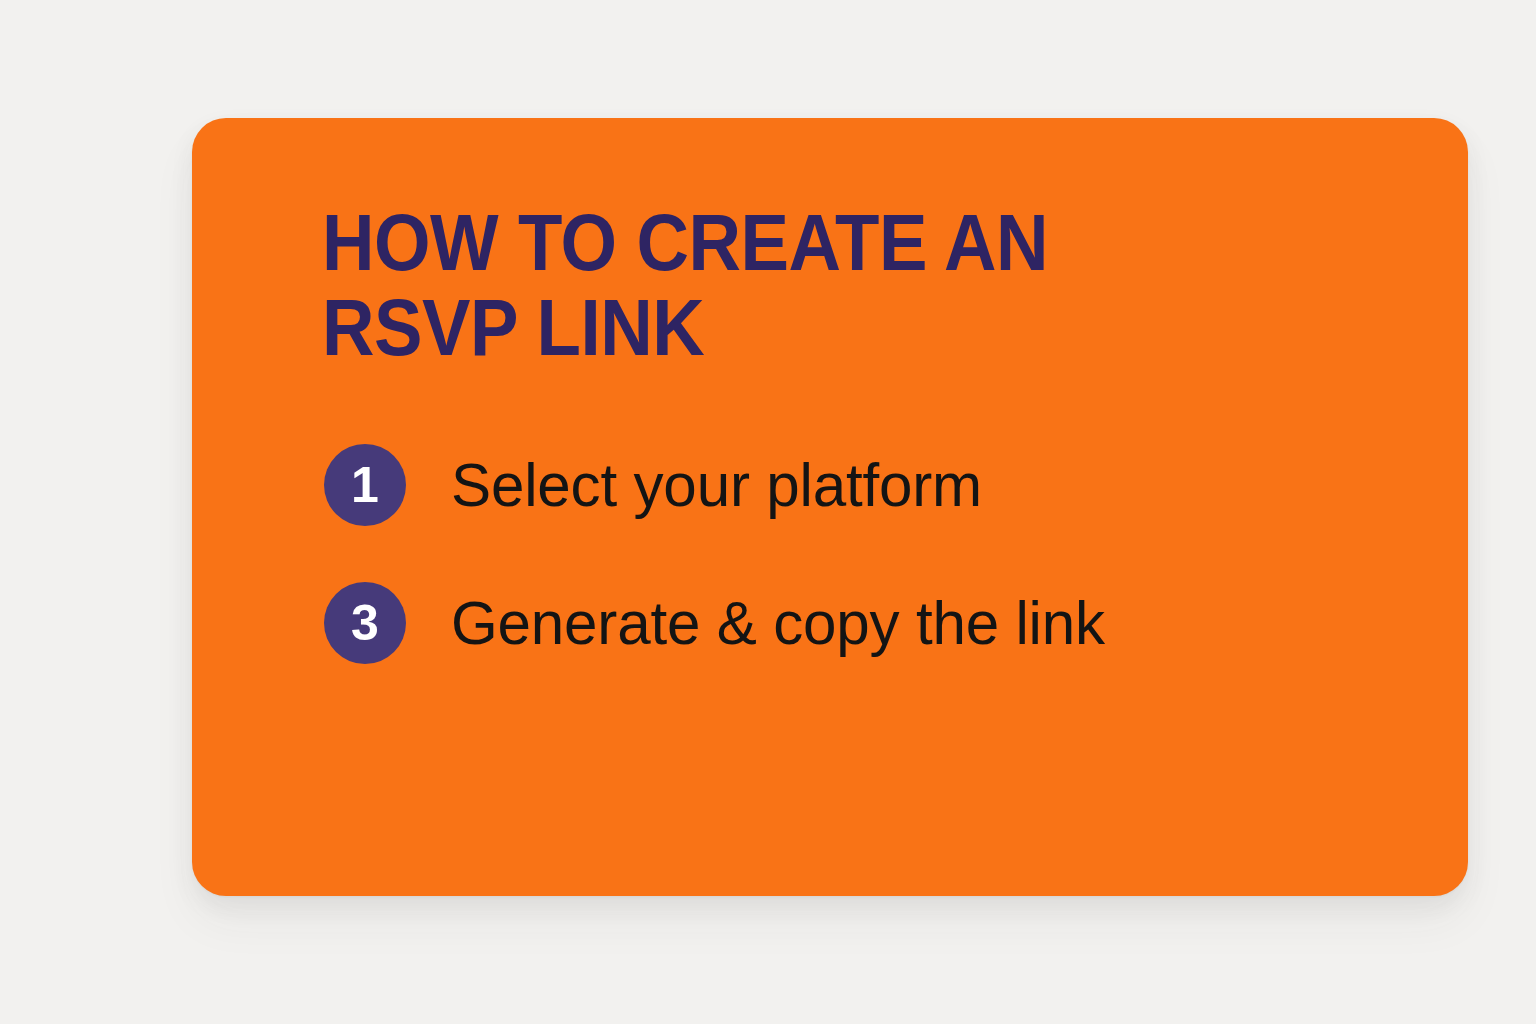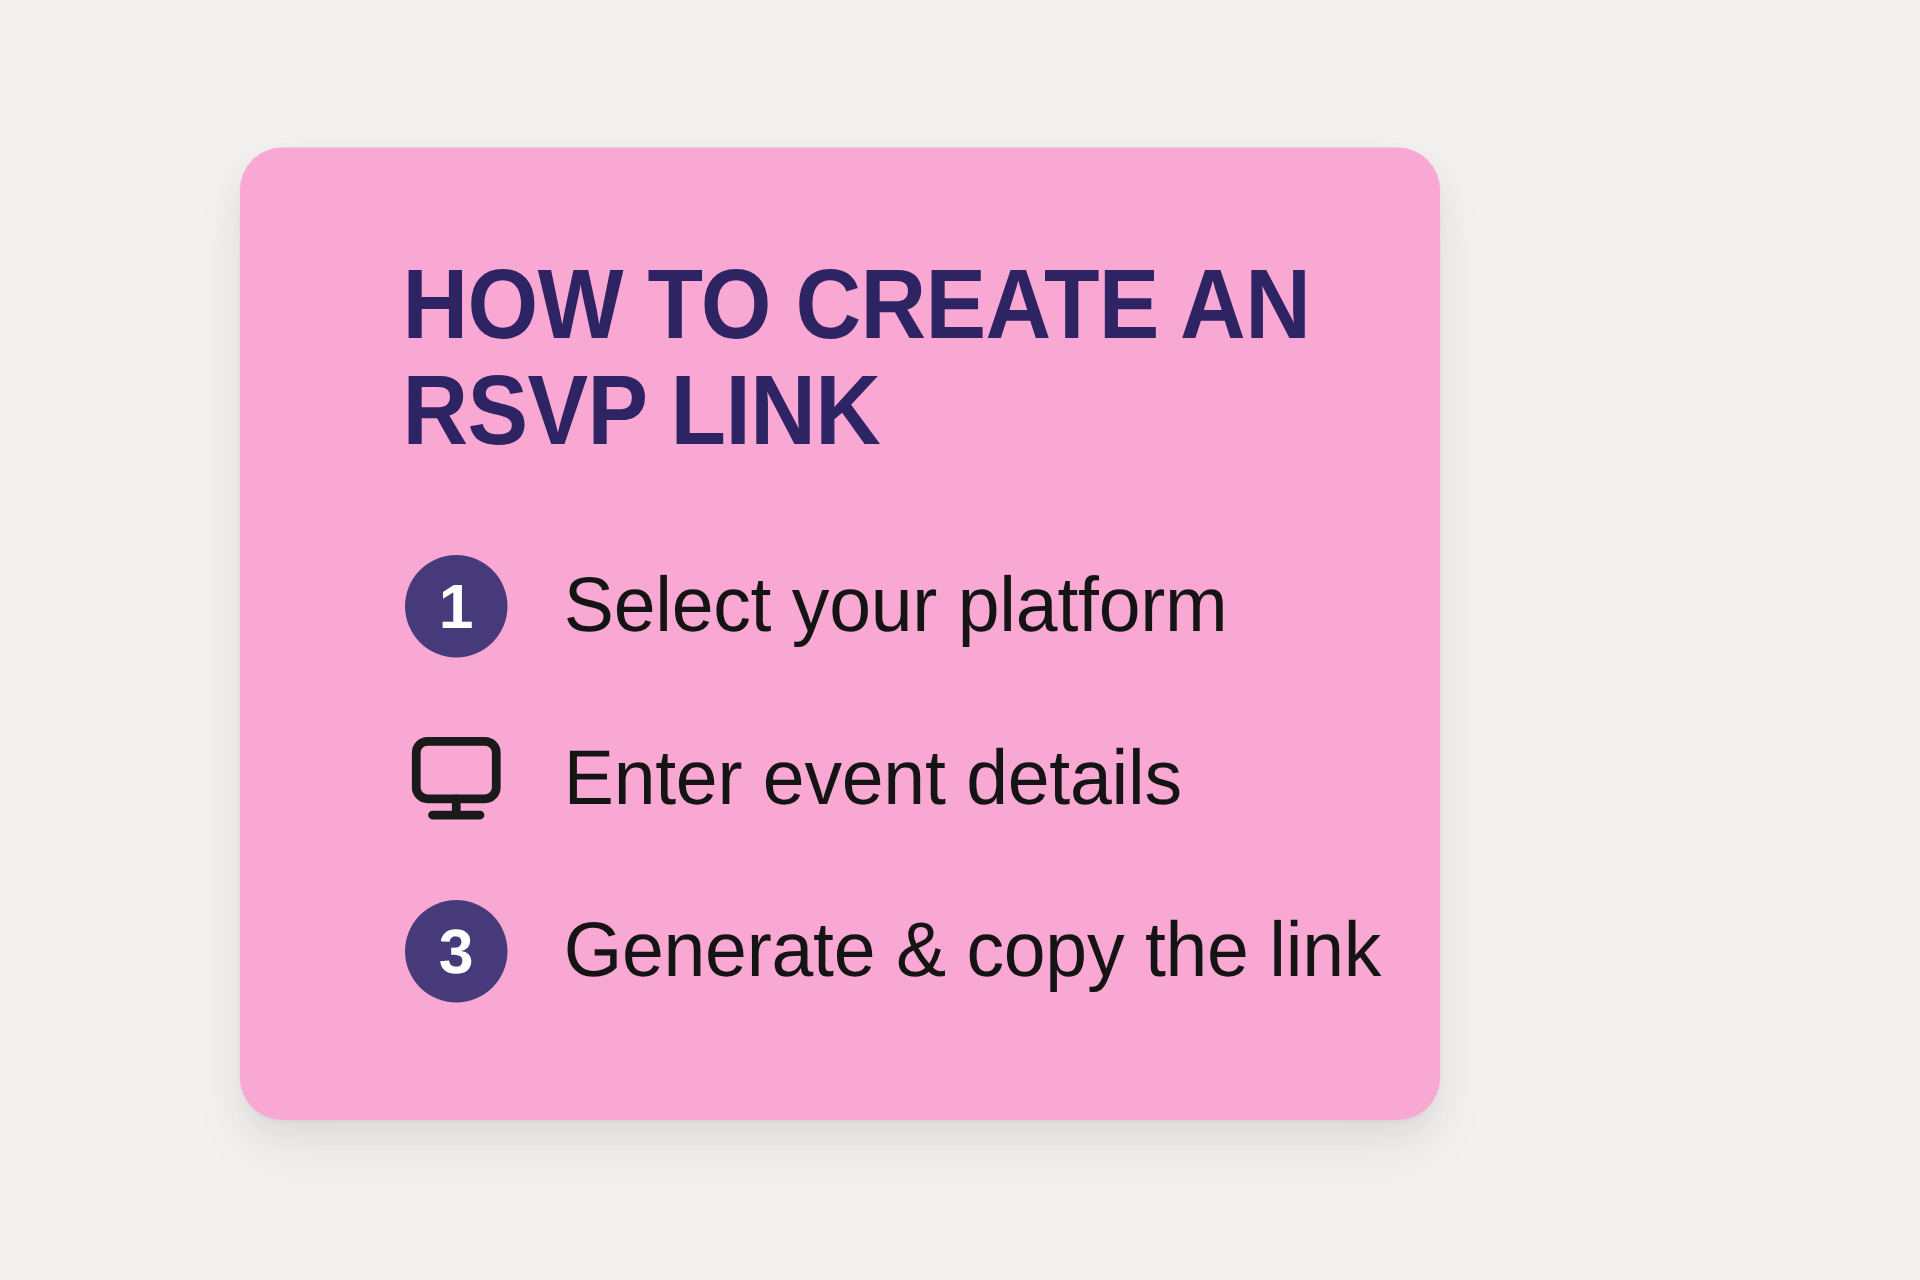--- a/index.html
+++ b/index.html
@@ -13,23 +13,23 @@
     font-family: "Liberation Sans", sans-serif;
     overflow: hidden;
     position: relative;
   }
 
   
   #card {
     position: absolute;
     left: 192px;
     top: 118px;
-    width: 960px;
+    width: 1276px;
     height: 778px;
-    background: #f9a8d4;
+    background: #f97316;
     border-radius: 34px;
     box-shadow:
       0 1px 2px rgba(60, 55, 50, 0.05),
       0 10px 24px rgba(60, 55, 50, 0.07),
       0 26px 46px rgba(60, 55, 50, 0.05);
     box-sizing: border-box;
   }
 
   
   #title {
@@ -115,32 +115,20 @@
 
   <div id="steps">
 
     <div class="step">
       <div class="step-marker">
         <div class="badge">1</div>
       </div>
       <div class="step-label">Select your platform</div>
     </div>
 
-    <div class="step">
-      <div class="step-marker">
-        <span class="mono-icon">
-          <svg width="80" height="80" viewBox="0 0 80 80" fill="none" stroke="#1a1a1a" stroke-width="7" stroke-linecap="round" stroke-linejoin="round">
-            <rect x="8" y="10" width="64" height="46" rx="9" ry="9"></rect>
-            <line x1="40" y1="56" x2="40" y2="65"></line>
-            <line x1="21" y1="69" x2="59" y2="69"></line>
-          </svg>
-        </span>
-      </div>
-      <div class="step-label">Enter event details</div>
-    </div>
 
     <div class="step">
       <div class="step-marker">
         <div class="badge">3</div>
       </div>
       <div class="step-label">Generate &amp; copy the link</div>
     </div>
 
   </div>
 </div>

